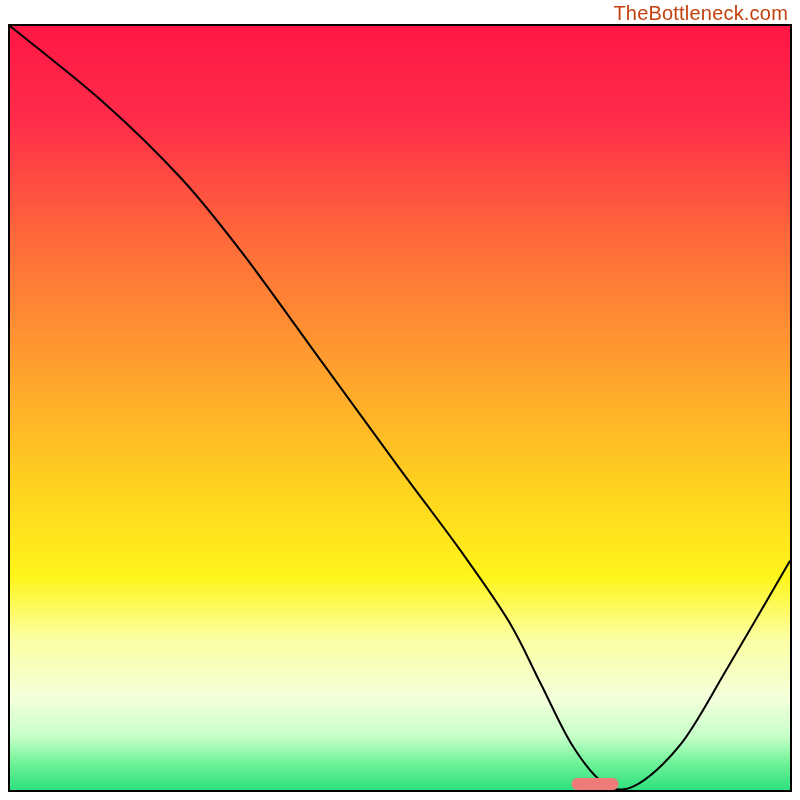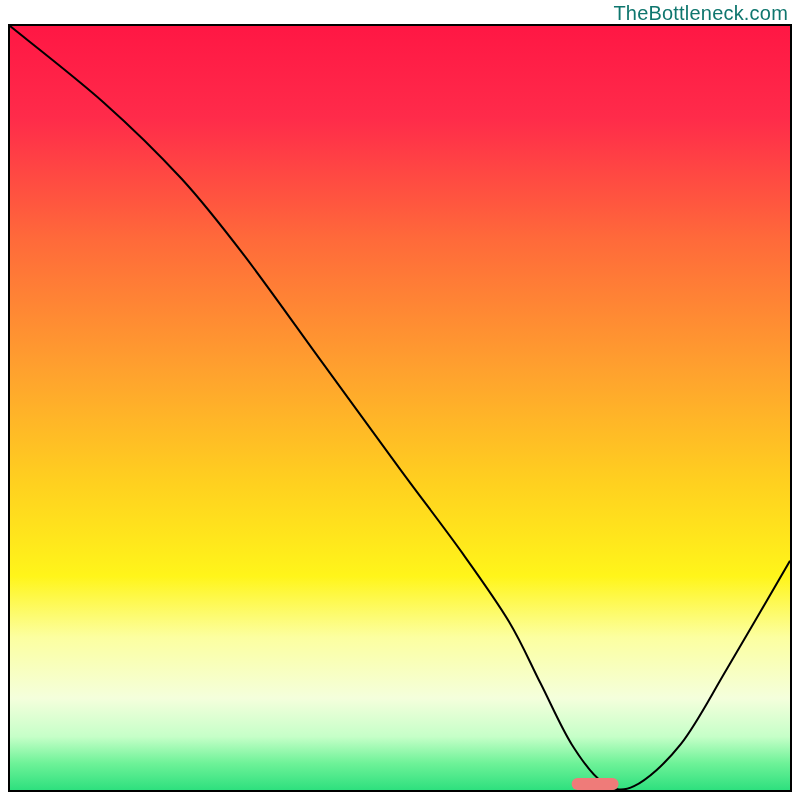--- a/index.html
+++ b/index.html
@@ -8,21 +8,21 @@
     height: 800px;
     position: relative;
     font-family: Arial, sans-serif;
     background: #fff;
   }
   .watermark {
     position: absolute;
     top: 2px;
     right: 12px;
     font-size: 20px;
-    color: #0f766e;
+    color: #c2410c;
     font-family: Arial, sans-serif;
     letter-spacing: 0.2px;
     z-index: 10;
   }
   .plot-area {
     position: absolute;
     left: 8px;
     top: 24px;
     width: 784px;
     height: 768px;

